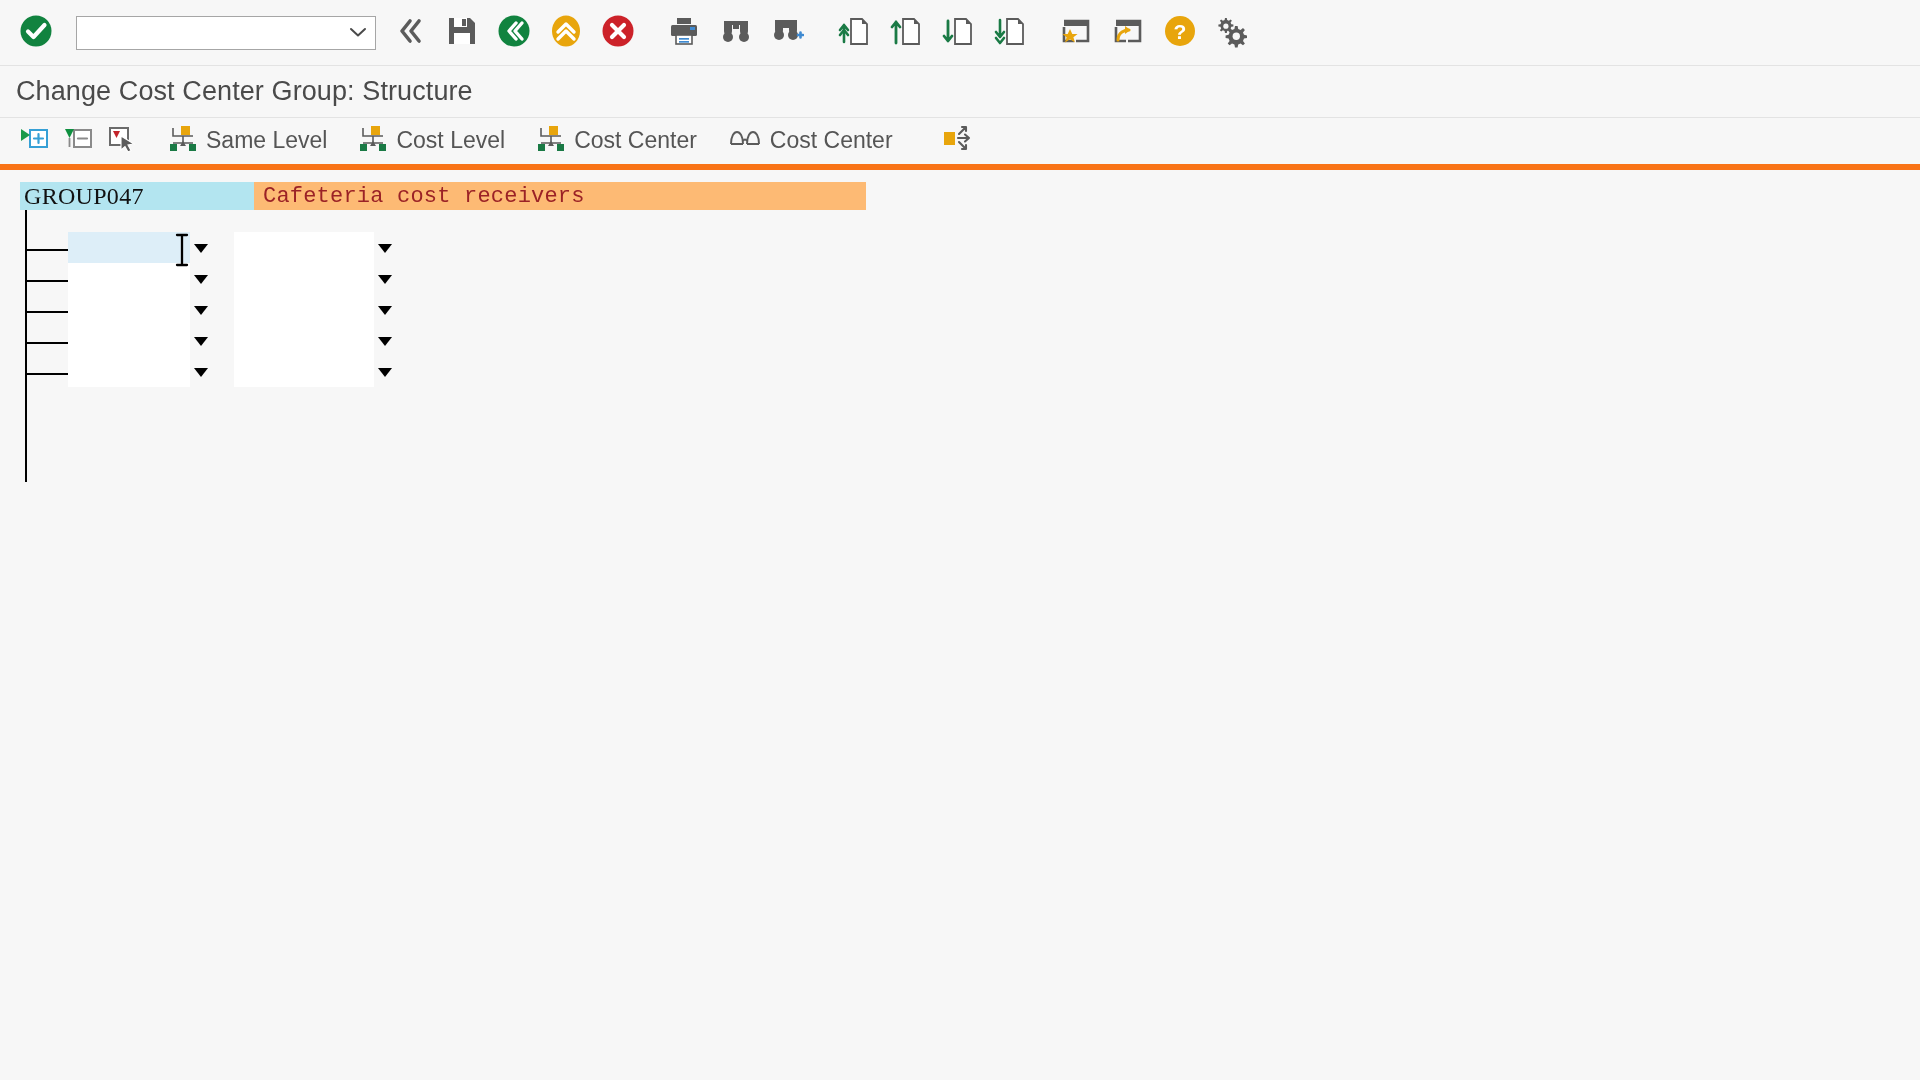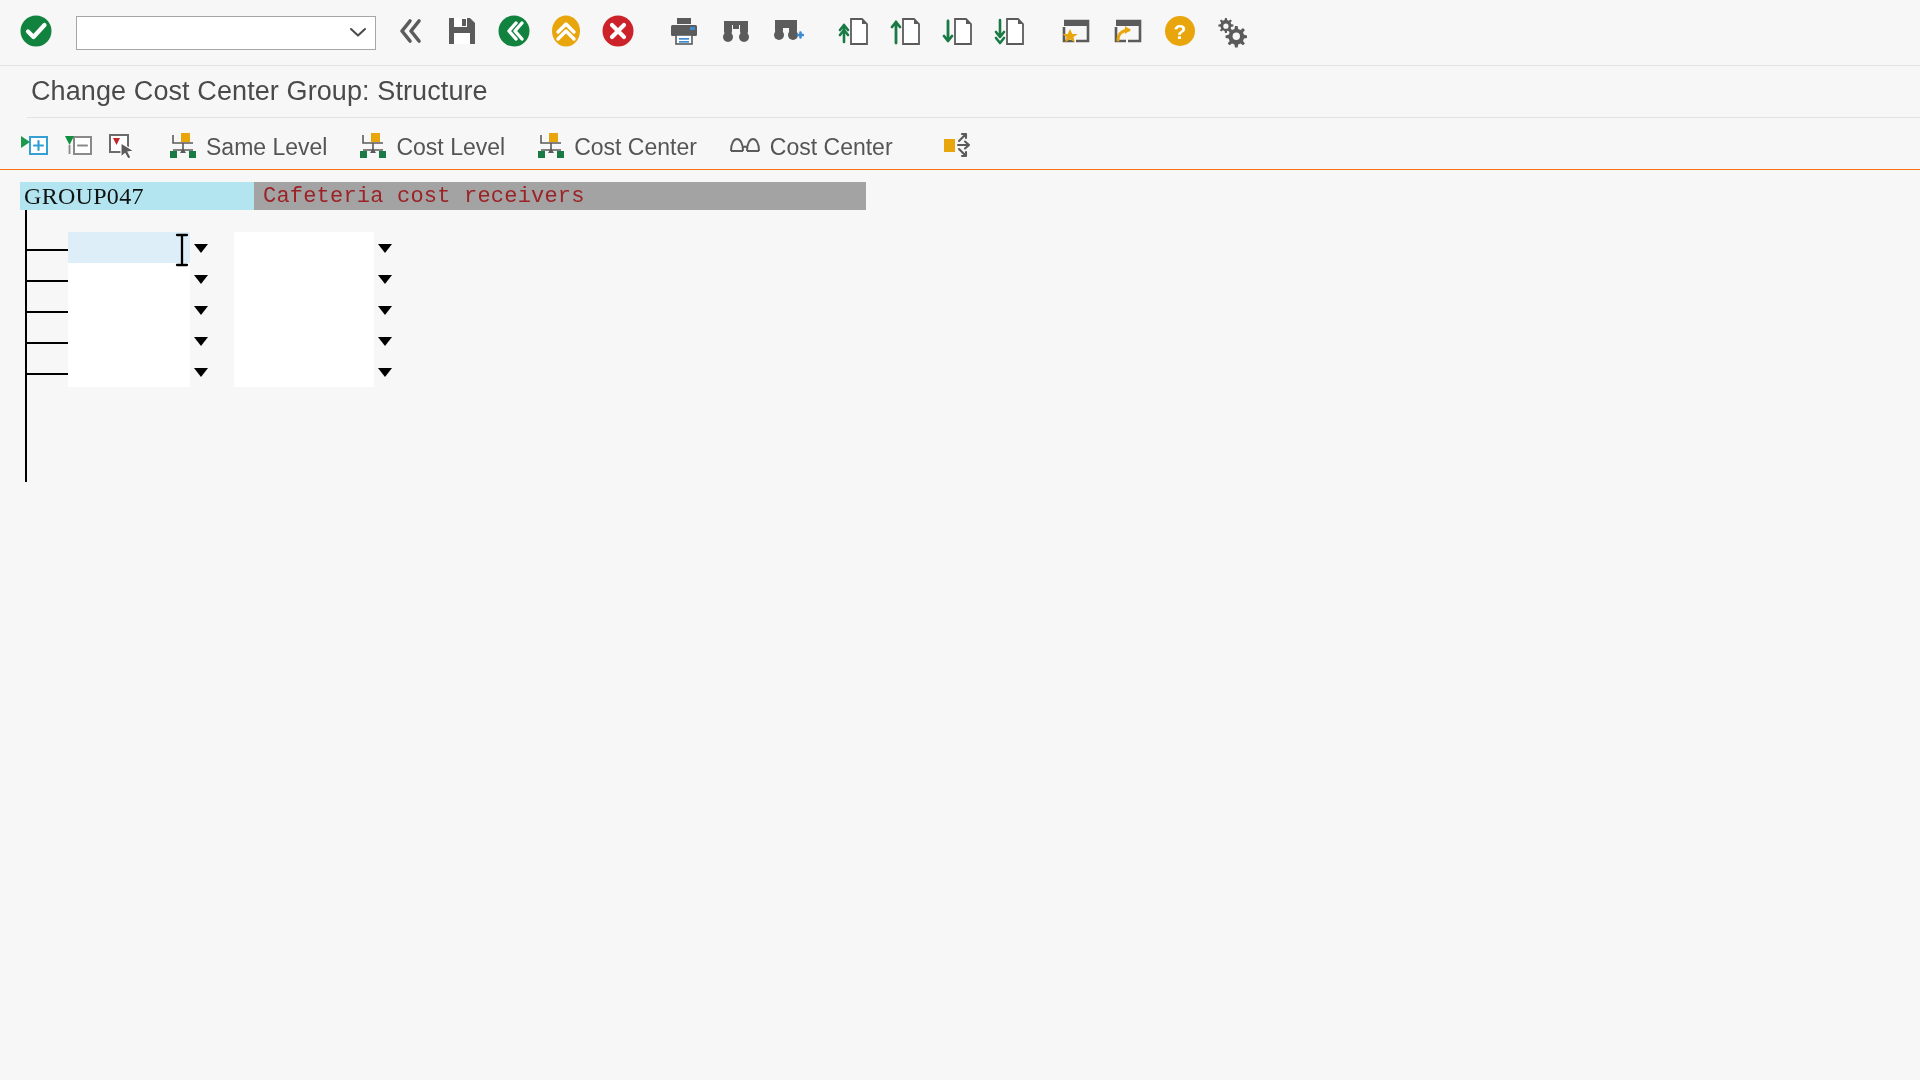--- a/index.html
+++ b/index.html
@@ -46,39 +46,38 @@
     position: absolute; right: 8px; top: 50%;
     transform: translateY(-50%);
     pointer-events: none;
   }
 
   
   .title-bar {
     height: 52px;
     background: #f7f7f7;
     display: flex; align-items: center;
-    padding-left: 4px;
+    padding-left: 16px;
     border-bottom: 1px solid #e3e3e3;
-    margin-left: 27px;
   }
   .title-bar .title {
     font-size: 27px;
     color: #4a4a4a;
     font-weight: 400;
     letter-spacing: 0.1px;
     white-space: nowrap;
   }
 
   
   .app-toolbar {
     height: 52px;
     background: #f7f7f7;
-    display: flex; align-items: flex-end;
+    display: flex; align-items: flex-start;
     padding-left: 12px;
-    border-bottom: 1px solid #f97316;
+    border-bottom: 6px solid #f97316;
   }
   .app-btn {
     height: 44px;
     display: flex; align-items: center;
     padding: 0 7px;
     flex: 0 0 auto;
   }
   .app-btn .lbl {
     font-size: 23px;
     color: #555;
@@ -107,21 +106,21 @@
     background: #b3e5f0;
     display: flex; align-items: center;
     padding-left: 4px;
     font-family: "Liberation Serif", serif;
     font-size: 24px;
     color: #111;
     letter-spacing: 0.3px;
   }
   .root-desc {
     width: 612px; height: 28px;
-    background: #a3a3a3;
+    background: #fdba74;
     display: flex; align-items: center;
     padding-left: 9px;
     font-family: "Liberation Mono", monospace;
     font-size: 22px;
     color: #9b2226;
     letter-spacing: 0.2px;
   }
 
   
   .tree-lines { position: absolute; left: 0; top: 40px; }

